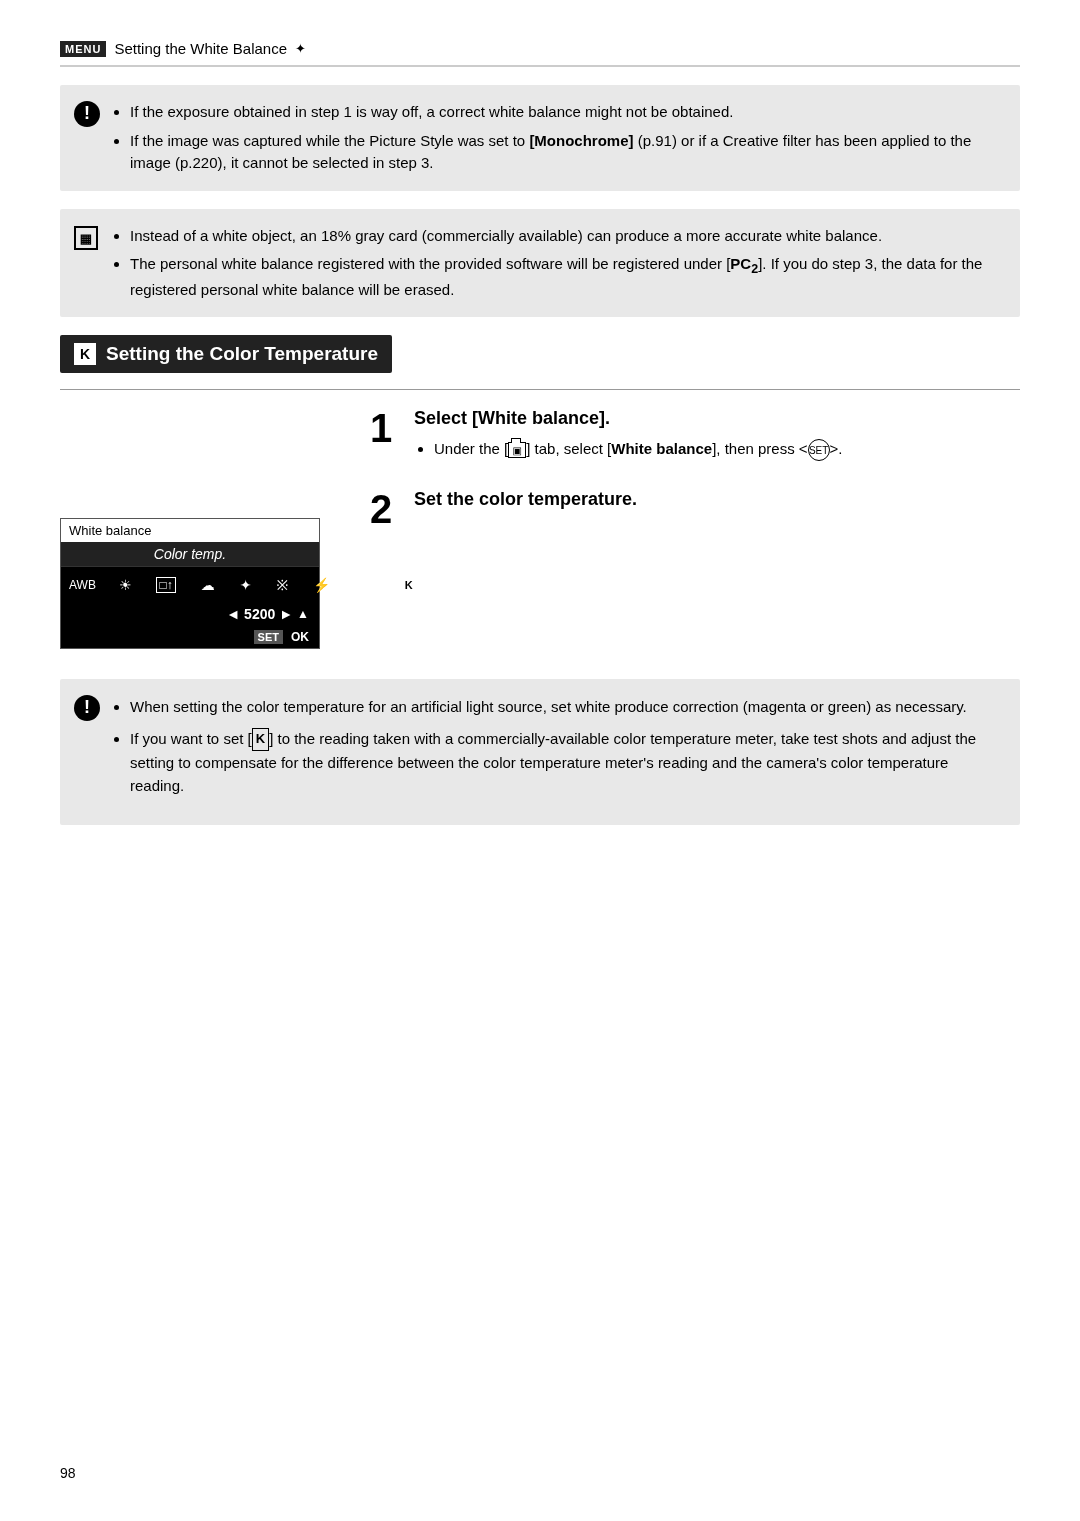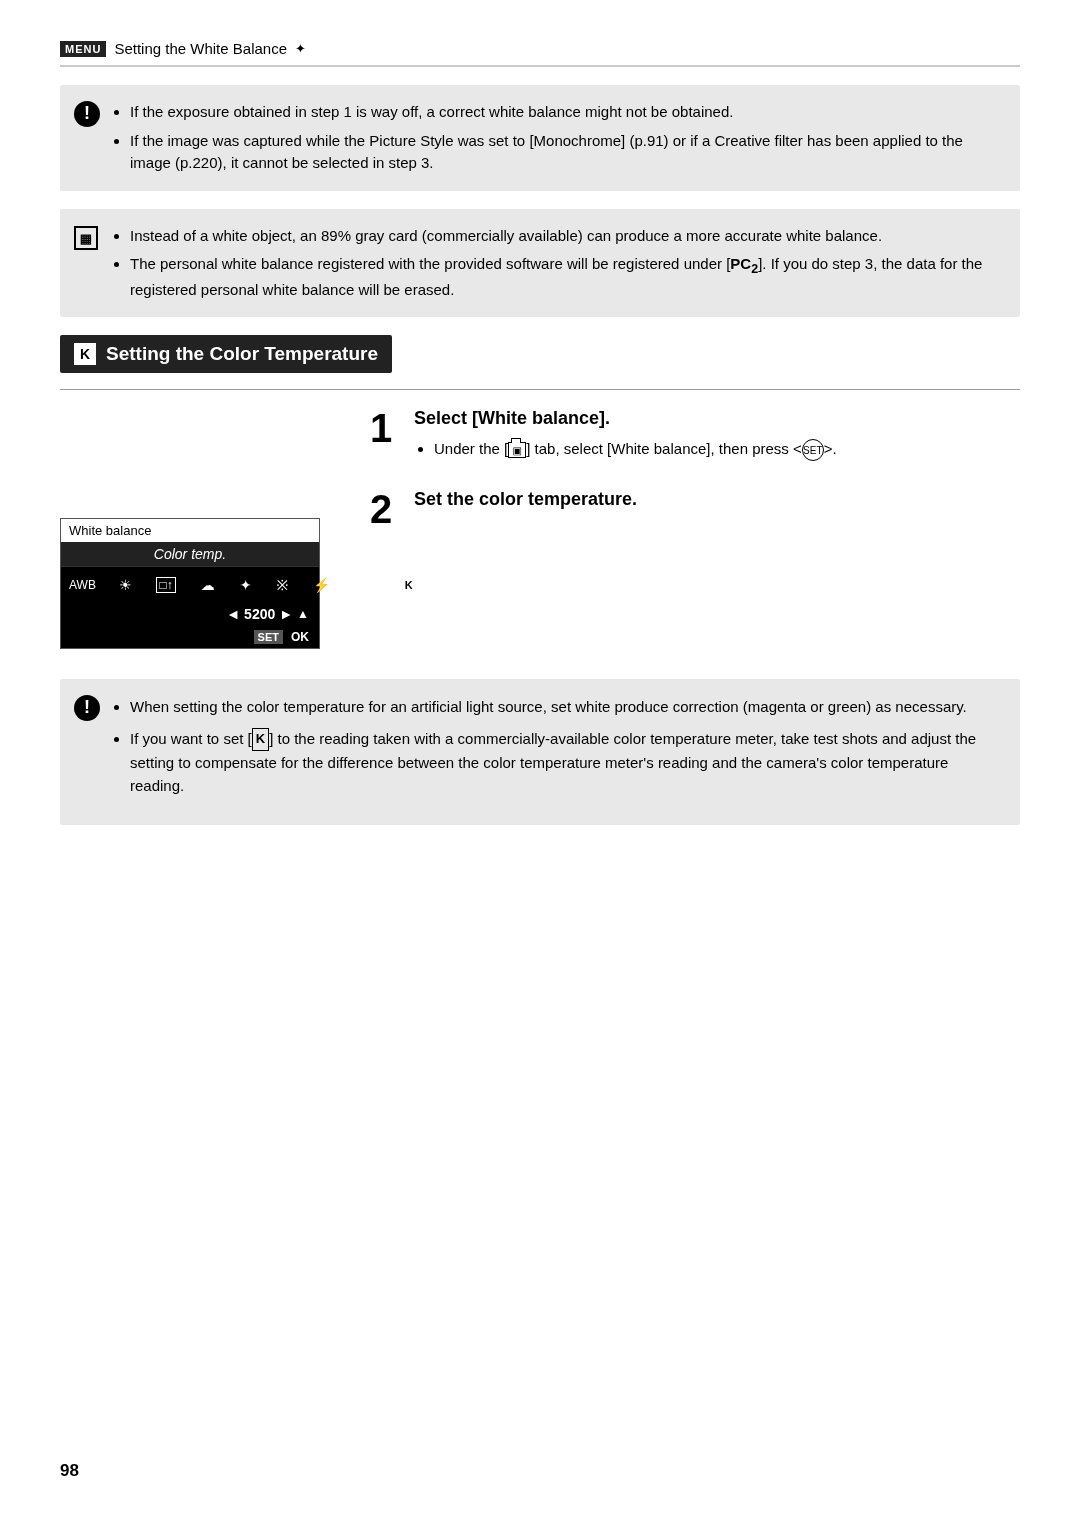--- a/index.html
+++ b/index.html
@@ -249,23 +249,23 @@
     }
     .bottom-warning ul li:last-child {
       margin-bottom: 12px;
     }
 
     
     .page-number {
       position: absolute;
       bottom: 40px;
       left: 60px;
-      font-size: 17px;
-      font-family: Arial, sans-serif;
-      font-weight: bold;
+      font-size: 14px;
+      font-family: Arial, sans-serif;
+      font-weight: normal;
     }
 
     
     .icon-caution {
       display: inline-flex;
       align-items: center;
       justify-content: center;
       width: 26px;
       height: 26px;
       background: #000;
@@ -280,21 +280,21 @@
       align-items: center;
       justify-content: center;
       width: 24px;
       height: 24px;
       border: 2px solid #000;
       font-size: 13px;
       font-family: Arial, sans-serif;
     }
 
     
-    b, strong { font-weight: normal; }
+    b, strong { font-weight: bold; }
     .set-circle {
       display: inline-flex;
       align-items: center;
       justify-content: center;
       width: 22px;
       height: 22px;
       border: 1.5px solid #000;
       border-radius: 50%;
       font-size: 10px;
       font-family: Arial, sans-serif;
@@ -366,21 +366,21 @@
       </li>
     </ul>
   </div>
 
   <div class="note-box">
     <span class="note-icon">
       <span class="icon-info">▦</span>
     </span>
     <ul>
       <li>
-        Instead of a white object, an 89% gray card (commercially available) can produce a more accurate white balance.
+        Instead of a white object, an 18% gray card (commercially available) can produce a more accurate white balance.
       </li>
       <li>
         The personal white balance registered with the provided software will be registered under [<span style="font-weight:bold;font-family:Arial,sans-serif;">PC<sub>2</sub></span>]. If you do step 3, the data for the registered personal white balance will be erased.
       </li>
     </ul>
   </div>
 
   <div style="margin-bottom:16px;">
     <div class="section-heading">
       <span class="section-k-icon">K</span>

